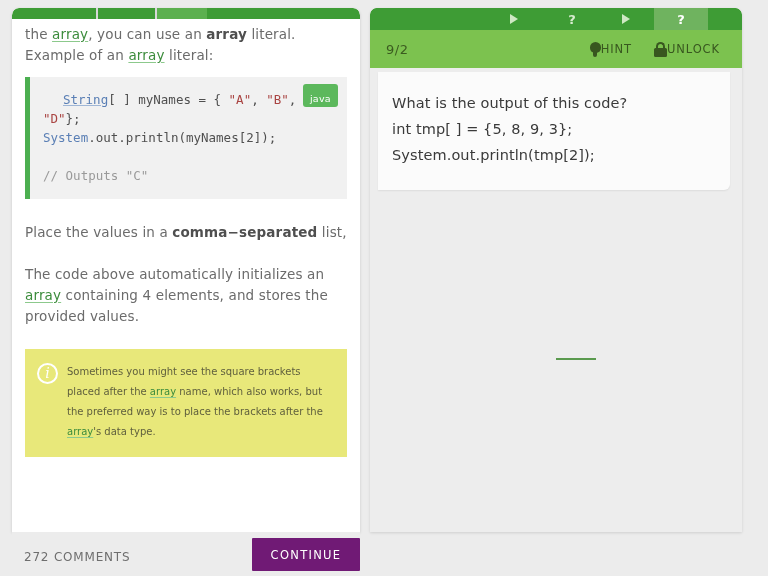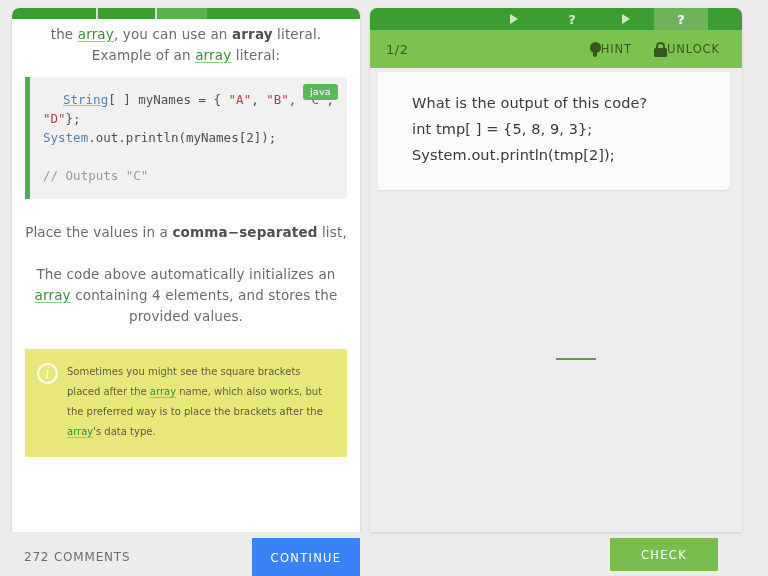--- a/index.html
+++ b/index.html
@@ -47,21 +47,20 @@
     width: 100%; height: 513px;
     padding: 0 13px;
   }
 
   .para {
     font-family: "DejaVu Sans", sans-serif;
     font-size: 13.5px;
     line-height: 21px;
     color: #6b6b6b;
     letter-spacing: 0.15px;
-    text-align: center;
   }
   .para.first { padding-top: 5px; }
   .kw-link {
     color: #3c8c3c;
     text-decoration: underline;
     text-decoration-color: #8cc98c;
     text-underline-offset: 2px;
   }
   .kw-bold { color: #4f4f4f; font-weight: bold; }
 
@@ -83,21 +82,21 @@
   }
   .c-type { color: #5a7fb5; text-decoration: underline; text-decoration-color: #9fb6d6; margin-left: 20px; }
   .c-str  { color: #a94442; }
   .c-ident{ color: #5a7fb5; text-align: center; }
   .c-comment { color: #9a9a9a; }
   .java-badge {
     position: absolute; right: 9px; top: 7px;
     background: #5cb85c; color: #ffffff;
     font-family: "DejaVu Sans", sans-serif;
     font-size: 9.5px;
-    padding: 2px 7px 3px;
+    padding: 9px 7px 3px;
     border-radius: 3px;
     letter-spacing: 0.3px;
   }
   .try-row {
     text-align: right;
     padding-top: 13px;
     padding-right: 2px;
   }
   .try-link {
     color: #4CAF50;
@@ -149,22 +148,22 @@
     position: absolute;
     left: 12px; top: 18px;
     font-family: "DejaVu Sans", sans-serif;
     font-size: 12px;
     color: #6e6e6e;
     letter-spacing: 0.8px;
   }
   .continue-btn {
     position: absolute;
     right: 0px; top: 6px;
-    width: 108px; height: 39px;
-    background: #3b82f6;
+    width: 108px; height: 33px;
+    background: #701a75;
     border: none;
     color: #ffffff;
     font-family: "DejaVu Sans", sans-serif;
     font-size: 11.5px;
     letter-spacing: 1.3px;
     cursor: pointer;
     border-radius: 1px;
   }
 
   
@@ -294,21 +293,20 @@
   }
 
   
   .question-card {
     position: absolute;
     left: 10px; top: 72px;
     width: 352px; height: 118px;
     background: #fbfbfb;
     border-radius: 0 0 6px 0;
     box-shadow: 0 1px 2px rgba(0,0,0,0.07);
-    padding-left: 20px;
   }
   .question-text {
     padding: 18px 16px 0 14px;
     font-family: "DejaVu Sans", sans-serif;
     font-size: 14.5px;
     line-height: 26px;
     color: #3a3a3a;
     white-space: pre-line;
     letter-spacing: 0.1px;
   }
@@ -416,21 +414,21 @@
         <div class="pseg done icon-tri" style="left:228px;width:56px;">
           <span class="tri-glyph"></span>
         </div>
         <div class="pseg current icon-q" style="left:284px;width:54px;">
           <span class="q-glyph bright">?</span>
         </div>
         <div class="pseg done" style="left:338px;width:34px;"></div>
       </div>
 
       <div class="right-toolbar">
-        <span class="step-counter">1/2</span>
+        <span class="step-counter">9/2</span>
         <span class="toolbar-spacer"></span>
         <span class="tool-btn">
           <span class="bulb-icon">
             <span class="bulb-top"></span>
               <span class="bulb-base"></span>
           </span>
           <span>HINT</span>
         </span>
         <span class="tool-btn">
           <span class="lock-icon">
@@ -442,23 +440,20 @@
       </div>
 
     </div>
 
     <div class="question-card">
       <div class="question-text">What is the output of this code?
 int tmp[ ] = {5, 8, 9, 3};
 System.out.println(tmp[2]);</div>
     </div>
 
-    <div class="right-bottom">
-      <button class="check-btn">CHECK</button>
-    </div>
 
   </div>
 
   <div class="answer-slot">
     <span class="answer-blank"></span>
   </div>
 
 </div>
 
 </body></html>

